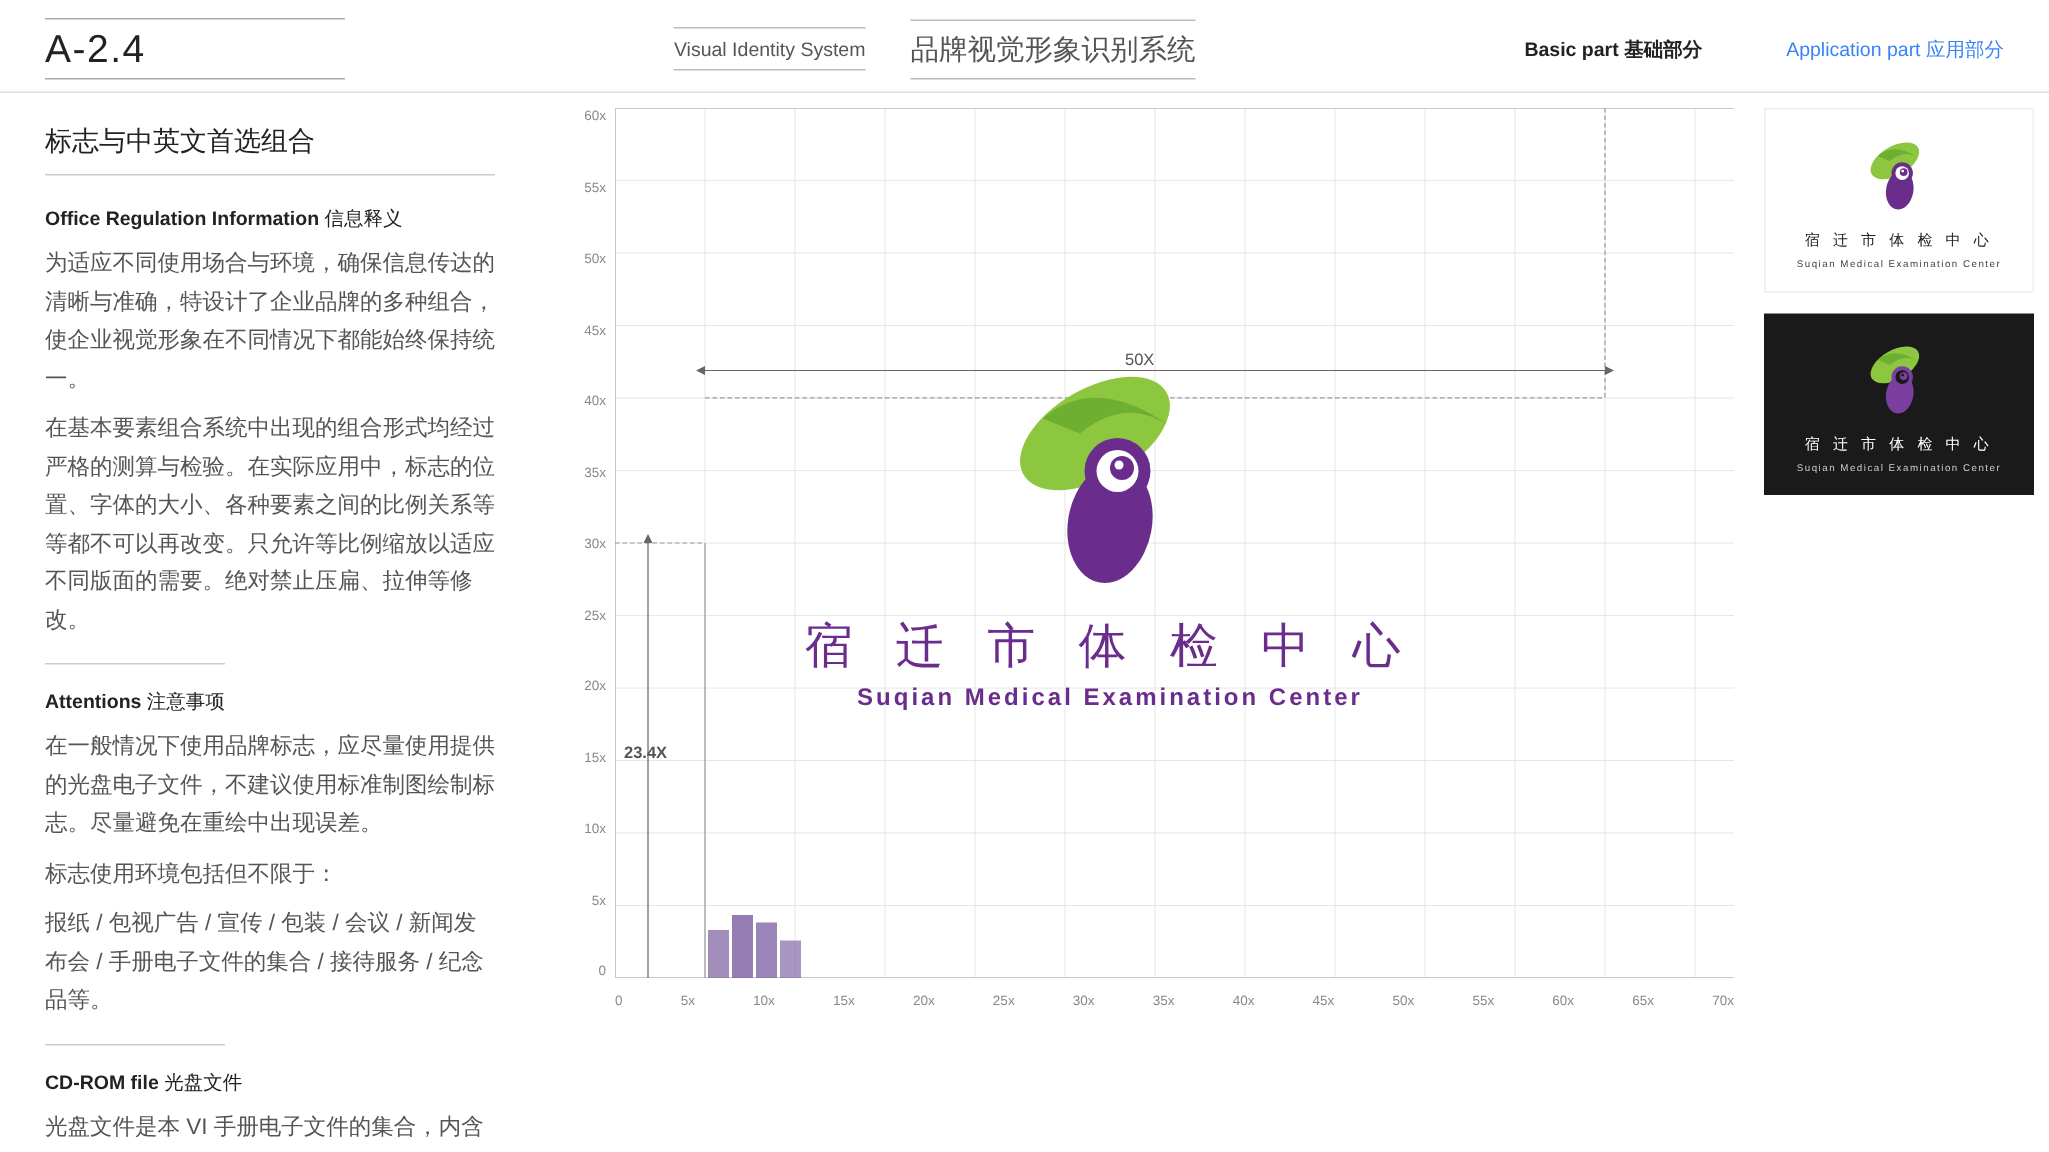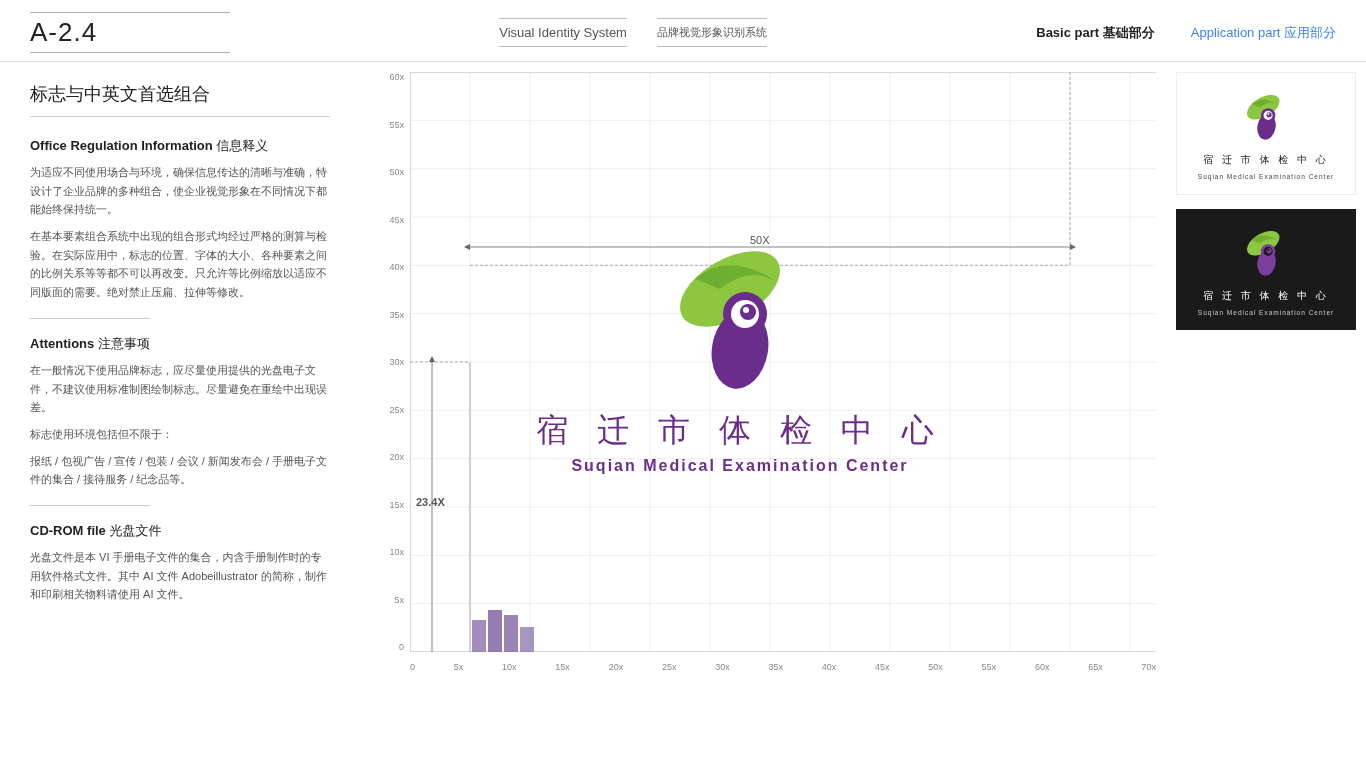--- a/index.html
+++ b/index.html
@@ -51,30 +51,30 @@
       gap: 30px;
     }
     .vis-system-en {
       font-size: 13px;
       color: #555;
       border-top: 1px solid #bbb;
       border-bottom: 1px solid #bbb;
       padding: 6px 0;
     }
     .vis-system-cn {
-      font-size: 11px;
+      font-size: 19px;
       color: #555;
       padding: 6px 0;
       border-top: 1px solid #bbb;
       border-bottom: 1px solid #bbb;
     }
     .header-right {
       display: flex;
       align-items: center;
-      gap: 36px;
+      gap: 56px;
     }
     .basic-part {
       font-size: 13px;
       color: #222;
     }
     .basic-part span {
       font-weight: 700;
     }
     .app-part {
       font-size: 13px;
@@ -106,21 +106,21 @@
       font-size: 13px;
       font-weight: 700;
       color: #222;
       margin-bottom: 8px;
       margin-top: 16px;
     }
     .section-heading .cn {
       font-weight: 400;
     }
     .section-text {
-      font-size: 11px;
+      font-size: 15px;
       color: #555;
       line-height: 1.7;
       margin-bottom: 8px;
     }
     .sidebar-divider {
       width: 120px;
       height: 1px;
       background: #ccc;
       margin: 16px 0;
     }

